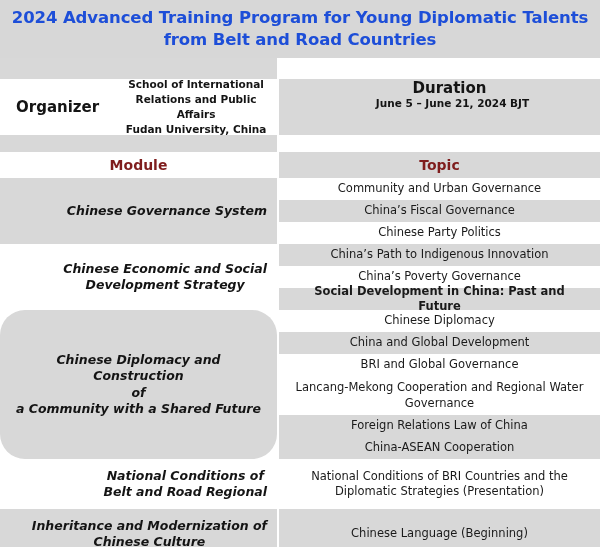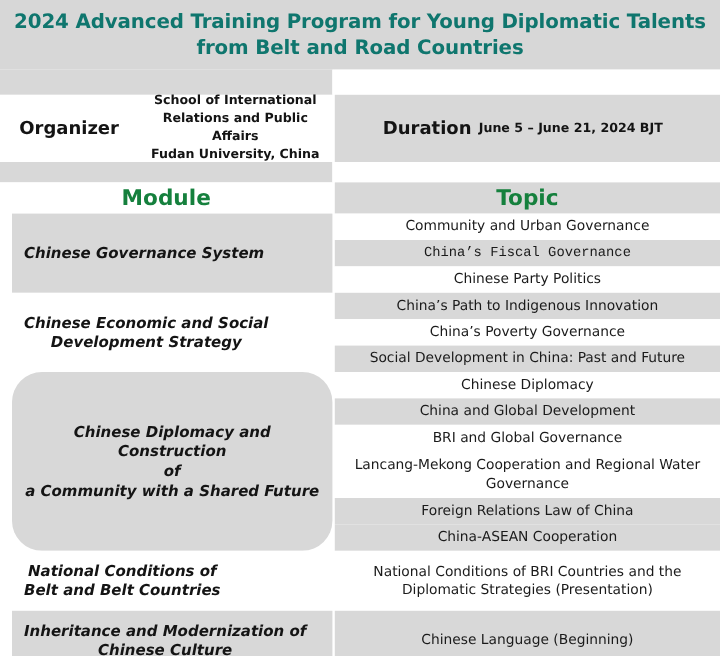--- a/index.html
+++ b/index.html
@@ -36,21 +36,21 @@
     justify-content: center;
     box-sizing: border-box;
     padding: 0 14px;
   }
   .title-line {
     font-size: 16.5px;
     font-weight: bold;
     letter-spacing: -0.1px;
     line-height: 1.35;
     text-align: center;
-    color: #0f766e;
+    color: #1d4ed8;
     white-space: nowrap;
   }
 
   
   .grid {
     position: absolute;
     left: 0;
     top: 58px;
     width: 600px;
     height: 489px;
@@ -113,41 +113,41 @@
     font-size: 10.5px;
     font-weight: bold;
     line-height: 1.42;
     text-align: center;
     color: #141414;
     padding-right: 8px;
     margin-left: 24px;
   }
   .info-right {
     display: flex;
-    flex-direction: row;
-    align-items: center;
-    padding-left: 40px;
+    flex-direction: column;
+    align-items: center;
+    padding-left: 20px;
     box-sizing: border-box;
   }
   .info-value-inline {
     flex: 1;
     font-size: 10.5px;
     font-weight: bold;
     text-align: left;
     color: #141414;
     white-space: nowrap;
     padding-left: 6px;
   }
 
   
   .head-row { height: 26px; }
   .head-text {
-    font-size: 18px;
-    font-weight: bold;
-    color: #15803d;
+    font-size: 14px;
+    font-weight: bold;
+    color: #7f1d1d;
   }
 
   
   .body-section {
     position: relative;
     display: flex;
     width: 600px;
   }
   .modules-col {
     width: 277px;
@@ -159,25 +159,24 @@
     width: 321px;
     flex: 0 0 321px;
     display: flex;
     flex-direction: column;
     margin-left: 2px;
   }
 
   .module-cell {
     display: flex;
     align-items: center;
-    justify-content: flex-start;
+    justify-content: flex-end;
     text-align: center;
     box-sizing: border-box;
     padding: 0 10px;
-    margin-left: 10px;
   }
   .module-text {
     font-size: 12.5px;
     font-weight: bold;
     font-style: italic;
     line-height: 1.32;
     color: #141414;
   }
 
   .topic-cell {
@@ -249,43 +248,43 @@
           <div class="module-cell bg-gray" style="height: 66px;">
             <div class="module-text"><span>Chinese Governance System</span></div>
           </div>
           <div class="module-cell bg-white" style="height: 66px;">
             <div class="module-text"><span>Chinese Economic and Social</span><br><span>Development Strategy</span></div>
           </div>
           <div class="module-cell bg-gray" style="height: 149px; border-radius: 25px;">
             <div class="module-text"><span>Chinese Diplomacy and Construction</span><br><span>of</span><br><span>a Community with a Shared Future</span></div>
           </div>
           <div class="module-cell bg-white" style="height: 50px;">
-            <div class="module-text"><span>National Conditions of</span><br><span>Belt and Belt Countries</span></div>
+            <div class="module-text"><span>National Conditions of</span><br><span>Belt and Road Regional</span></div>
           </div>
           <div class="module-cell bg-gray" style="height: 50px;">
             <div class="module-text"><span>Inheritance and Modernization of</span><br><span>Chinese Culture</span></div>
           </div>
         </div>
       <div class="topics-col" id="topics-col">
           <div class="topic-cell bg-white" style="height: 22px;">
             <div class="topic-text"><span>Community and Urban Governance</span></div>
           </div>
-          <div class="topic-cell bg-gray" style="height: 22px; font-family: Liberation Mono, monospace;">
+          <div class="topic-cell bg-gray" style="height: 22px;">
             <div class="topic-text"><span>China’s Fiscal Governance</span></div>
           </div>
           <div class="topic-cell bg-white" style="height: 22px;">
             <div class="topic-text"><span>Chinese Party Politics</span></div>
           </div>
           <div class="topic-cell bg-gray" style="height: 22px;">
             <div class="topic-text"><span>China’s Path to Indigenous Innovation</span></div>
           </div>
           <div class="topic-cell bg-white" style="height: 22px;">
             <div class="topic-text"><span>China’s Poverty Governance</span></div>
           </div>
-          <div class="topic-cell bg-gray" style="height: 22px;">
+          <div class="topic-cell bg-gray" style="height: 22px; font-weight: bold;">
             <div class="topic-text"><span>Social Development in China: Past and Future</span></div>
           </div>
           <div class="topic-cell bg-white" style="height: 22px;">
             <div class="topic-text"><span>Chinese Diplomacy</span></div>
           </div>
           <div class="topic-cell bg-gray" style="height: 22px;">
             <div class="topic-text"><span>China and Global Development</span></div>
           </div>
           <div class="topic-cell bg-white" style="height: 22px;">
             <div class="topic-text"><span>BRI and Global Governance</span></div>

